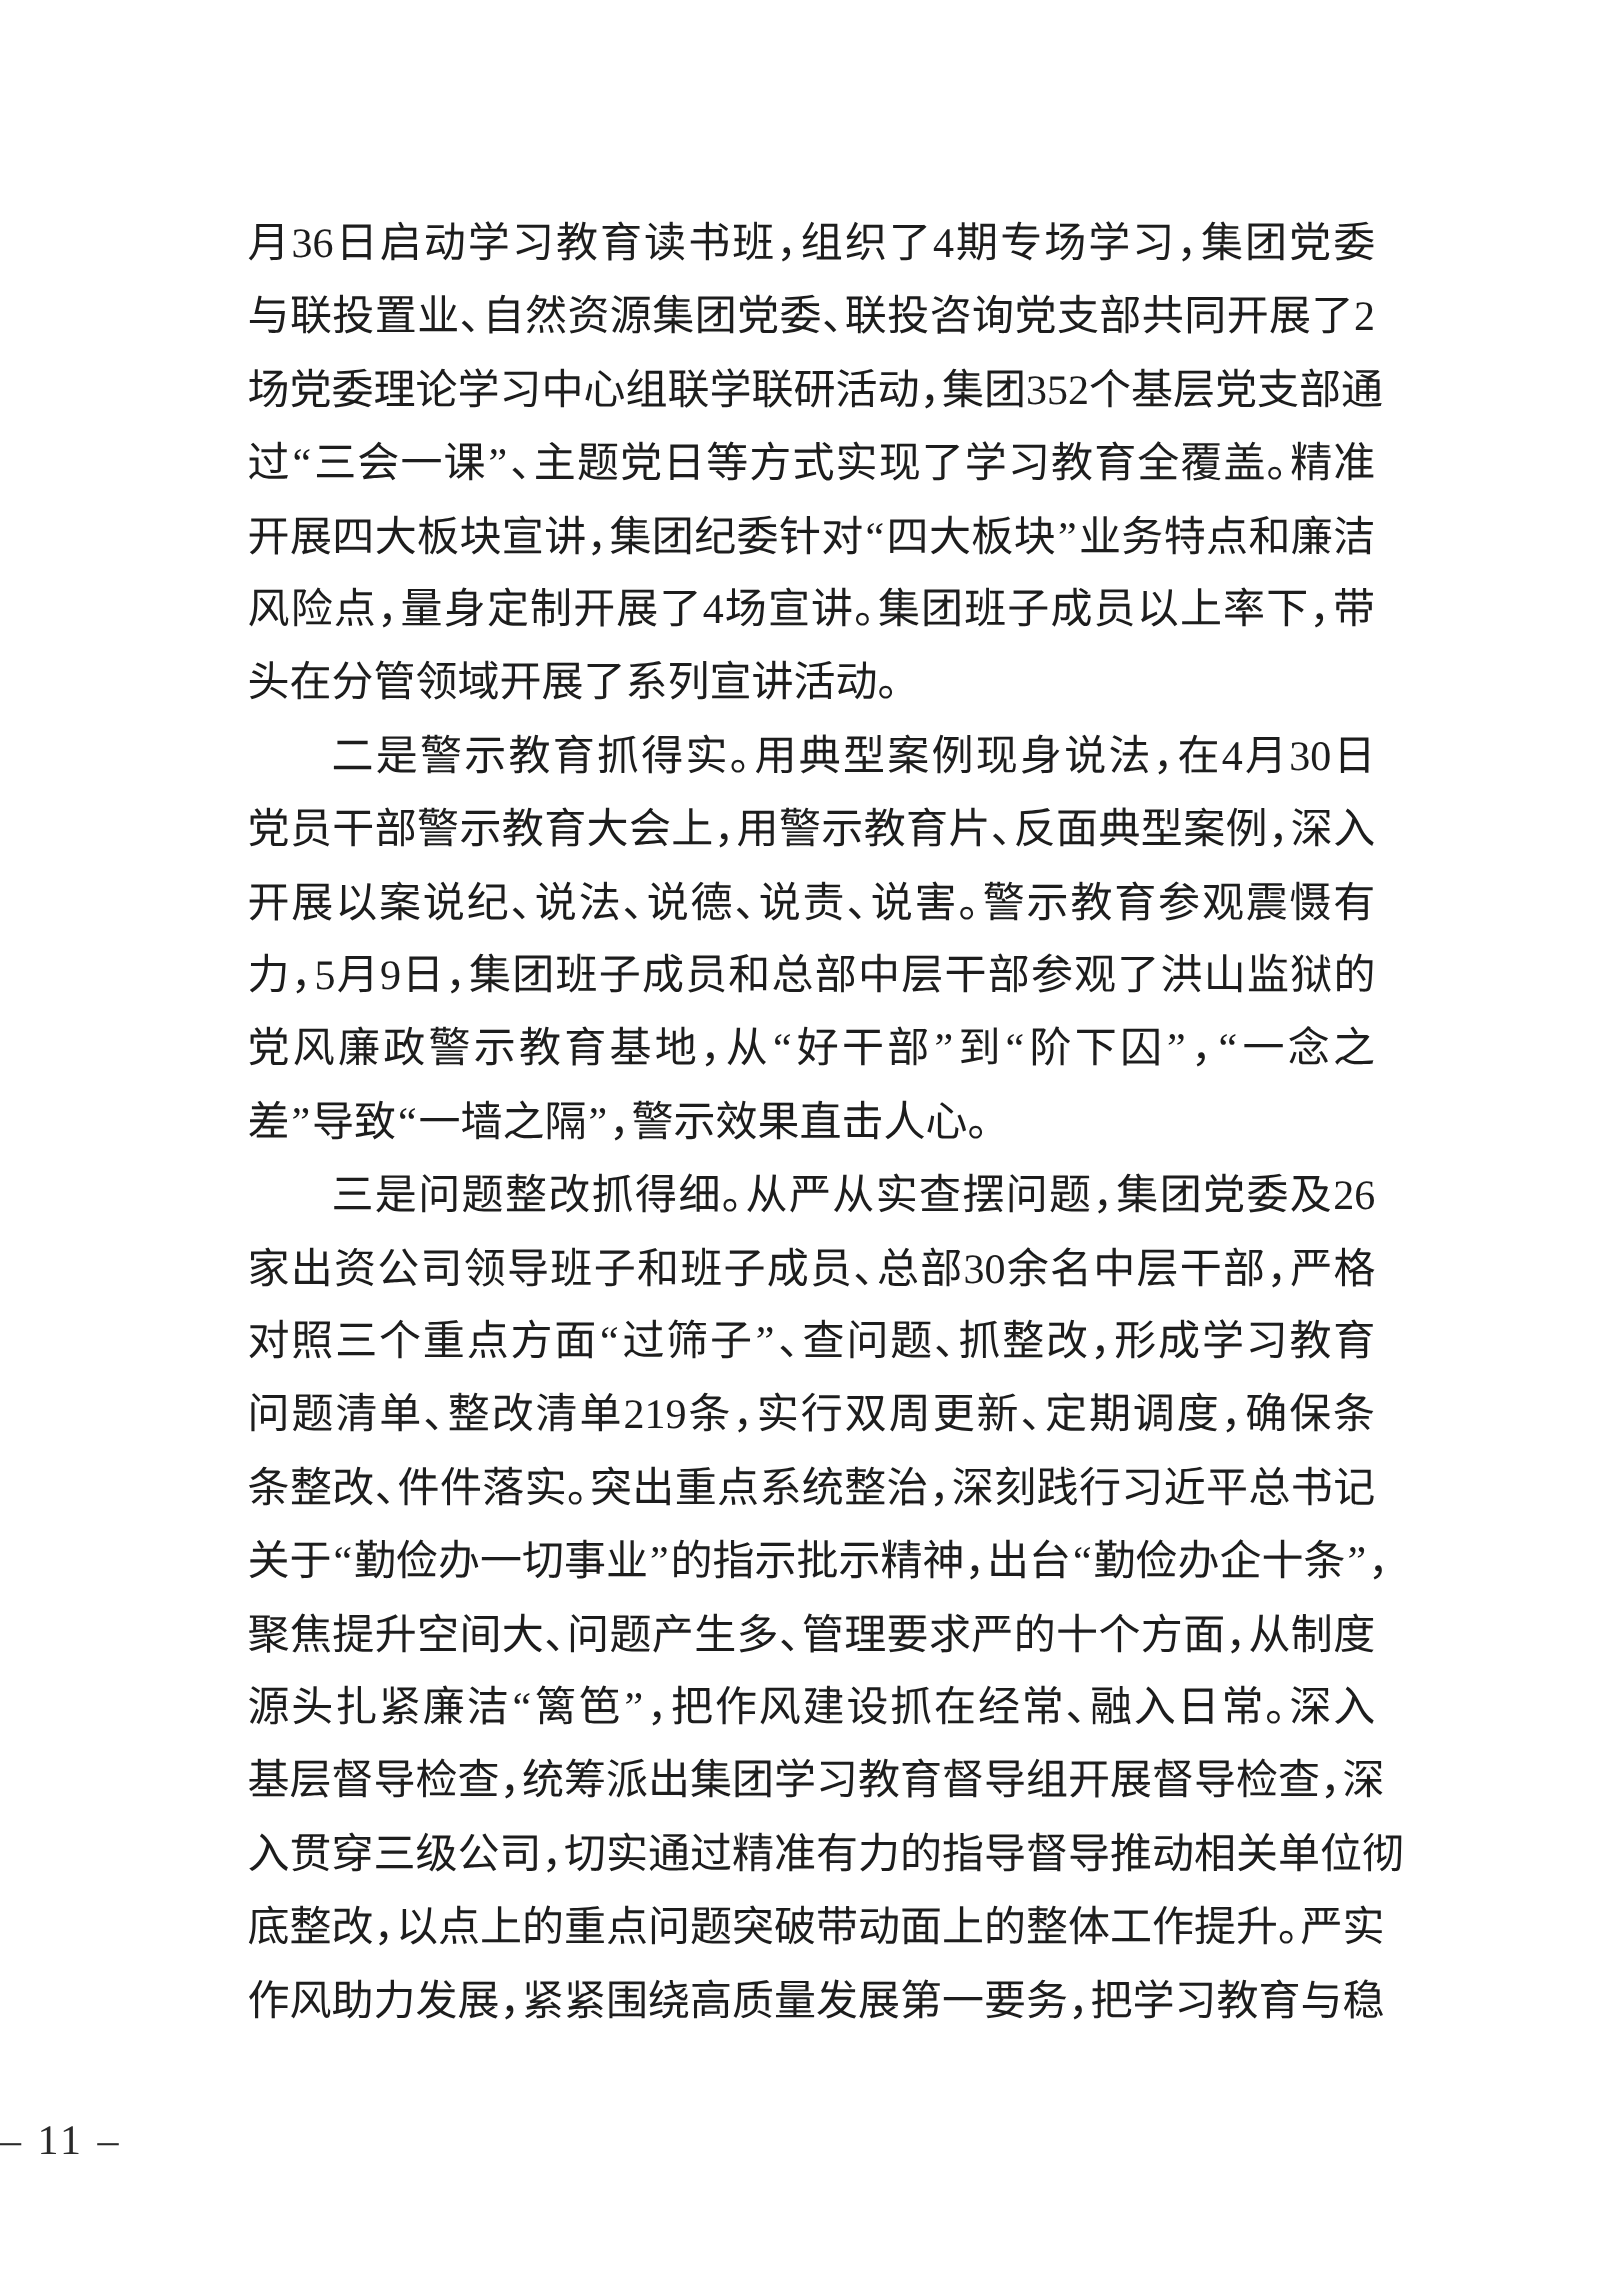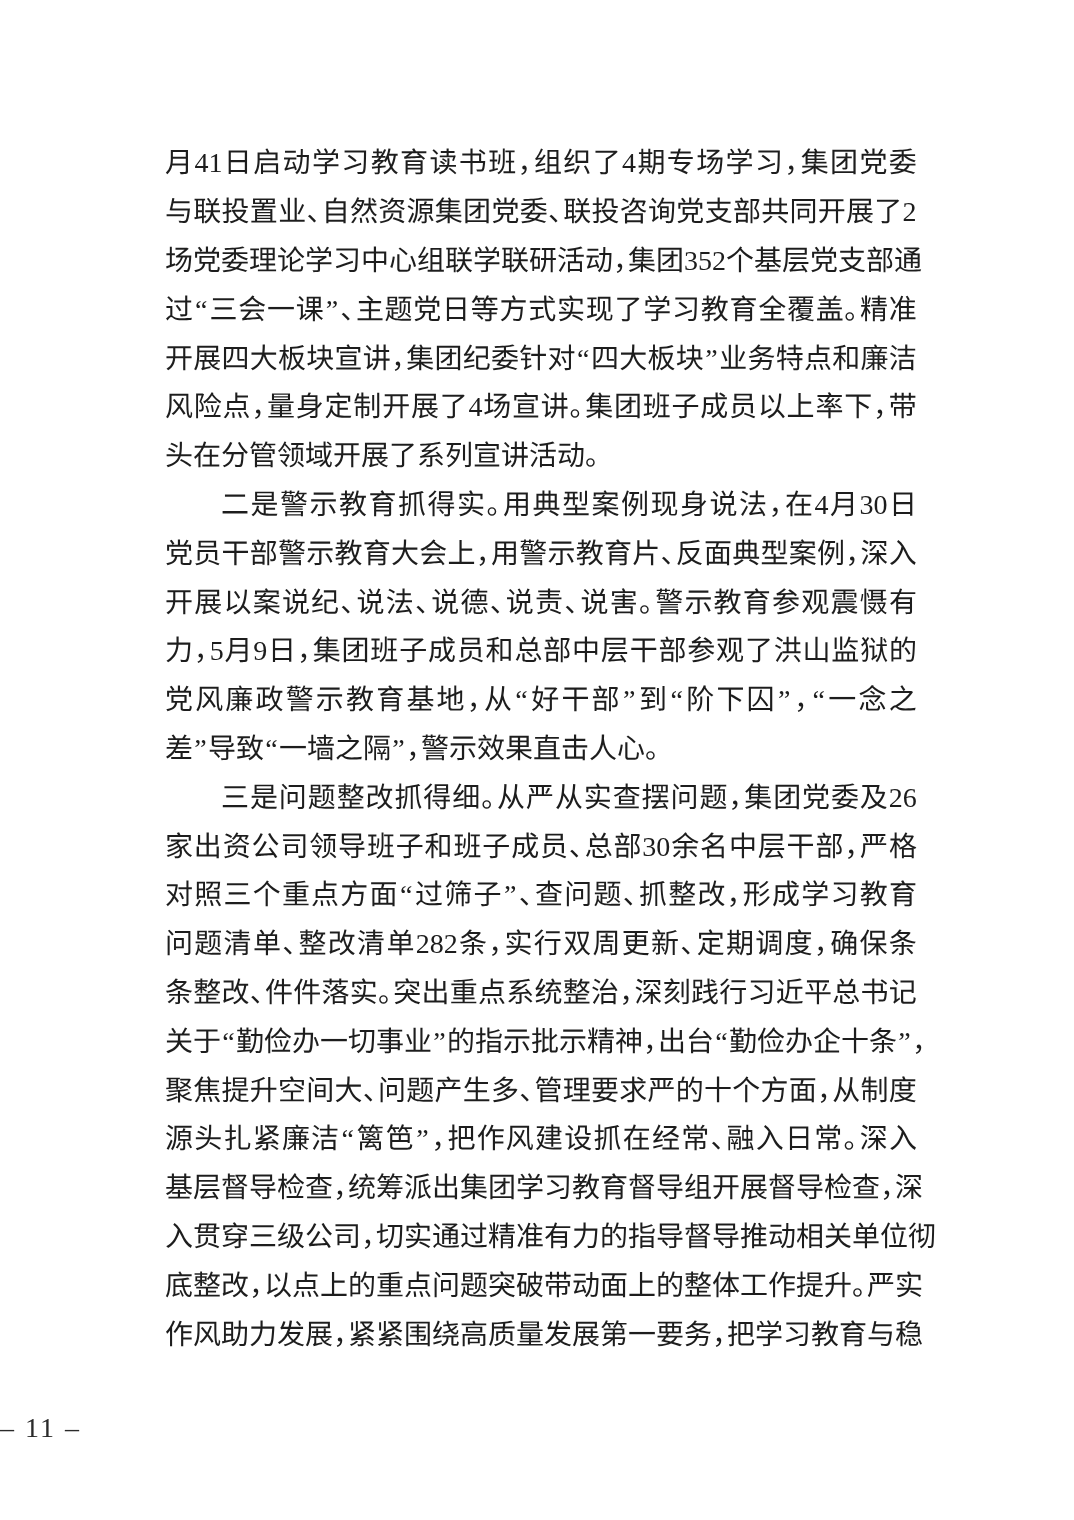--- a/index.html
+++ b/index.html
@@ -55,21 +55,21 @@
   }
 </style>
 </head>
 <body>
 
 <div class="page">
   <main class="text-block">
       <div>
         <div class="line">
           <span class="cjk">月</span>
-          <span class="lat" style="width: 28px;">41</span>
+          <span class="lat" style="width: 28px;">36</span>
           <span class="cjk">日</span>
           <span class="cjk">启</span>
           <span class="cjk">动</span>
           <span class="cjk">学</span>
           <span class="cjk">习</span>
           <span class="cjk">教</span>
           <span class="cjk">育</span>
           <span class="cjk">读</span>
           <span class="cjk">书</span>
           <span class="cjk">班</span>
@@ -518,21 +518,21 @@
         <div class="line">
           <span class="cjk">问</span>
           <span class="cjk">题</span>
           <span class="cjk">清</span>
           <span class="cjk">单</span>
           <span class="pu">、</span>
           <span class="cjk">整</span>
           <span class="cjk">改</span>
           <span class="cjk">清</span>
           <span class="cjk">单</span>
-          <span class="lat" style="width: 42px;">282</span>
+          <span class="lat" style="width: 42px;">219</span>
           <span class="cjk">条</span>
           <span class="pu">，</span>
           <span class="cjk">实</span>
           <span class="cjk">行</span>
           <span class="cjk">双</span>
           <span class="cjk">周</span>
           <span class="cjk">更</span>
           <span class="cjk">新</span>
           <span class="pu">、</span>
           <span class="cjk">定</span>

